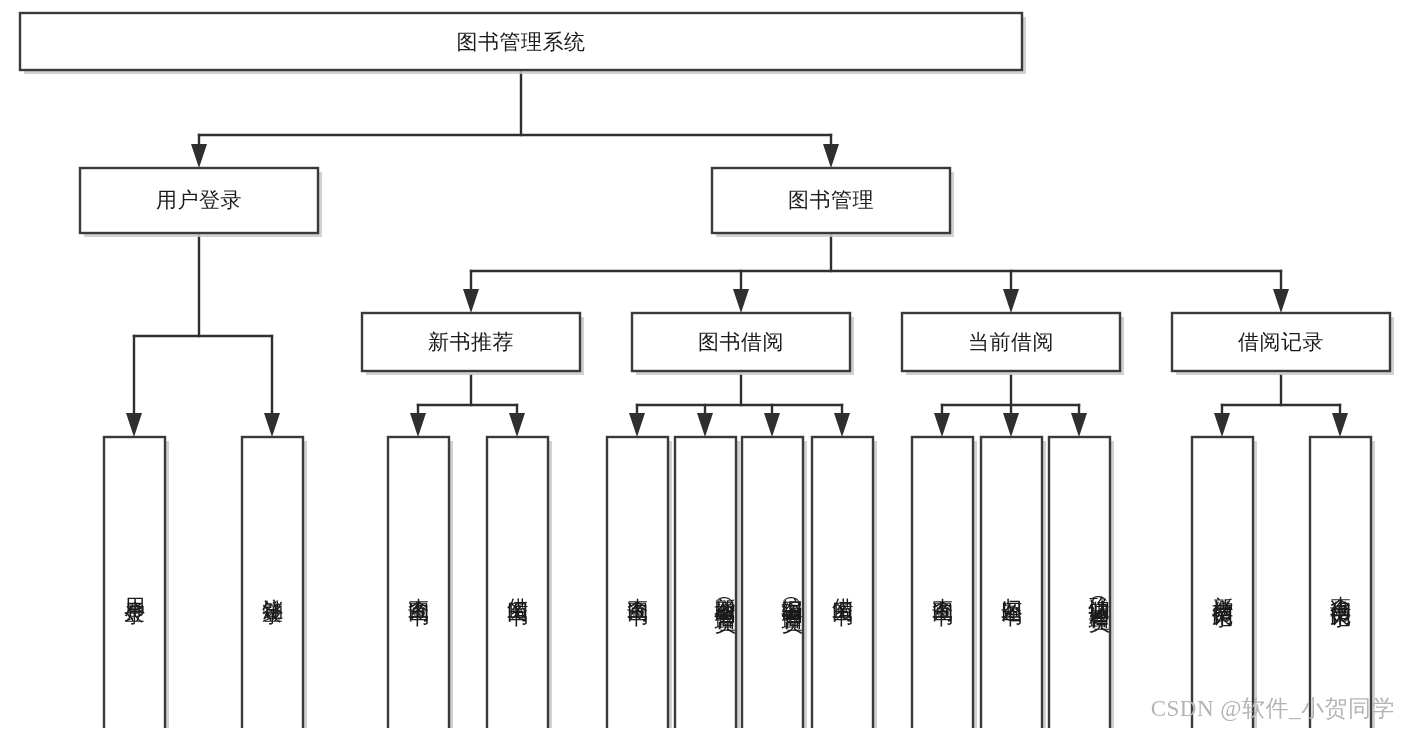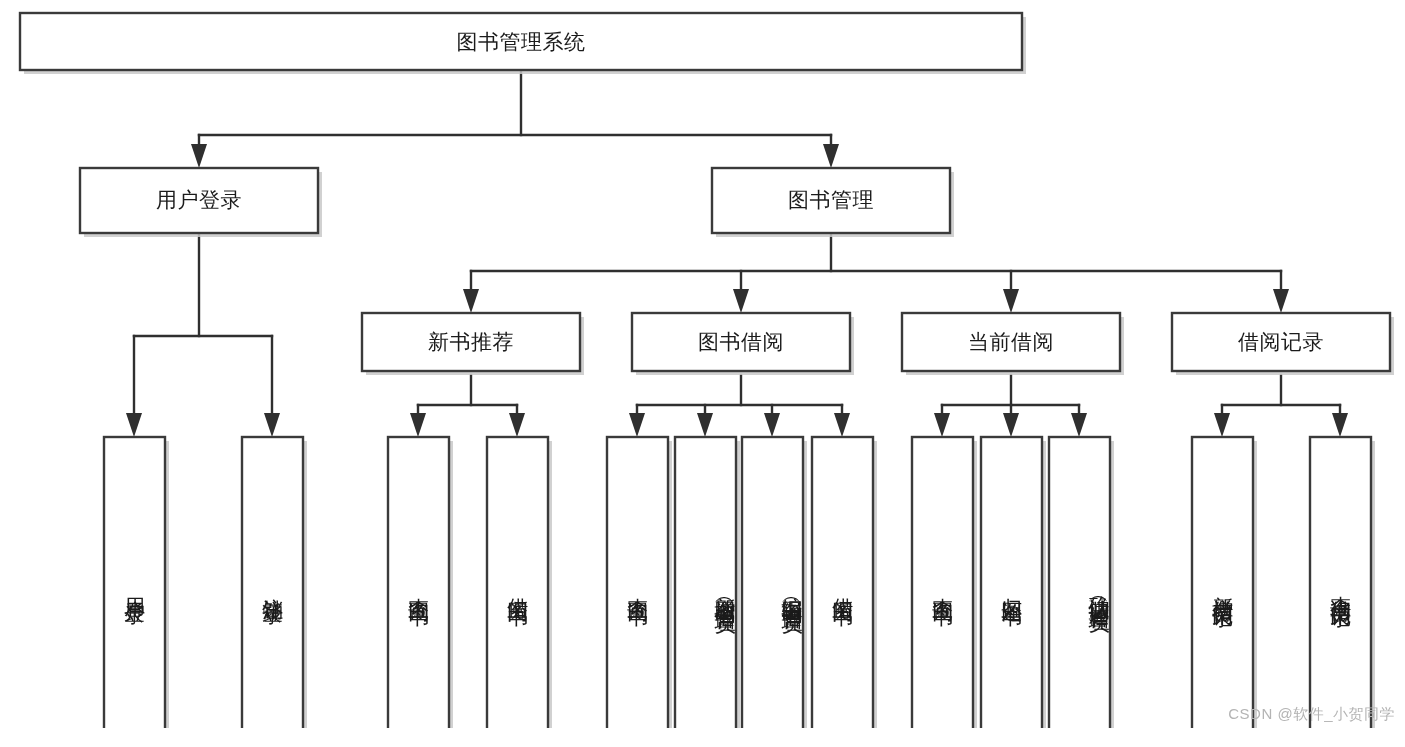--- a/index.html
+++ b/index.html
@@ -65,22 +65,22 @@
     display: flex;
     align-items: center;
     justify-content: center;
     white-space: nowrap;
     user-select: none;
   }
   .watermark {
     position: absolute;
     right: 10px;
     bottom: 4px;
-    font-family: Liberation Sans, sans-serif;
-    font-size: 15px;
+    font-family: Liberation Serif, serif;
+    font-size: 23px;
     color: #b4b4b4;
     letter-spacing: 0.5px;
     white-space: nowrap;
     pointer-events: none;
   }
 </style>
 </head>
 <body>
 
 <div id="diagram-canvas">

